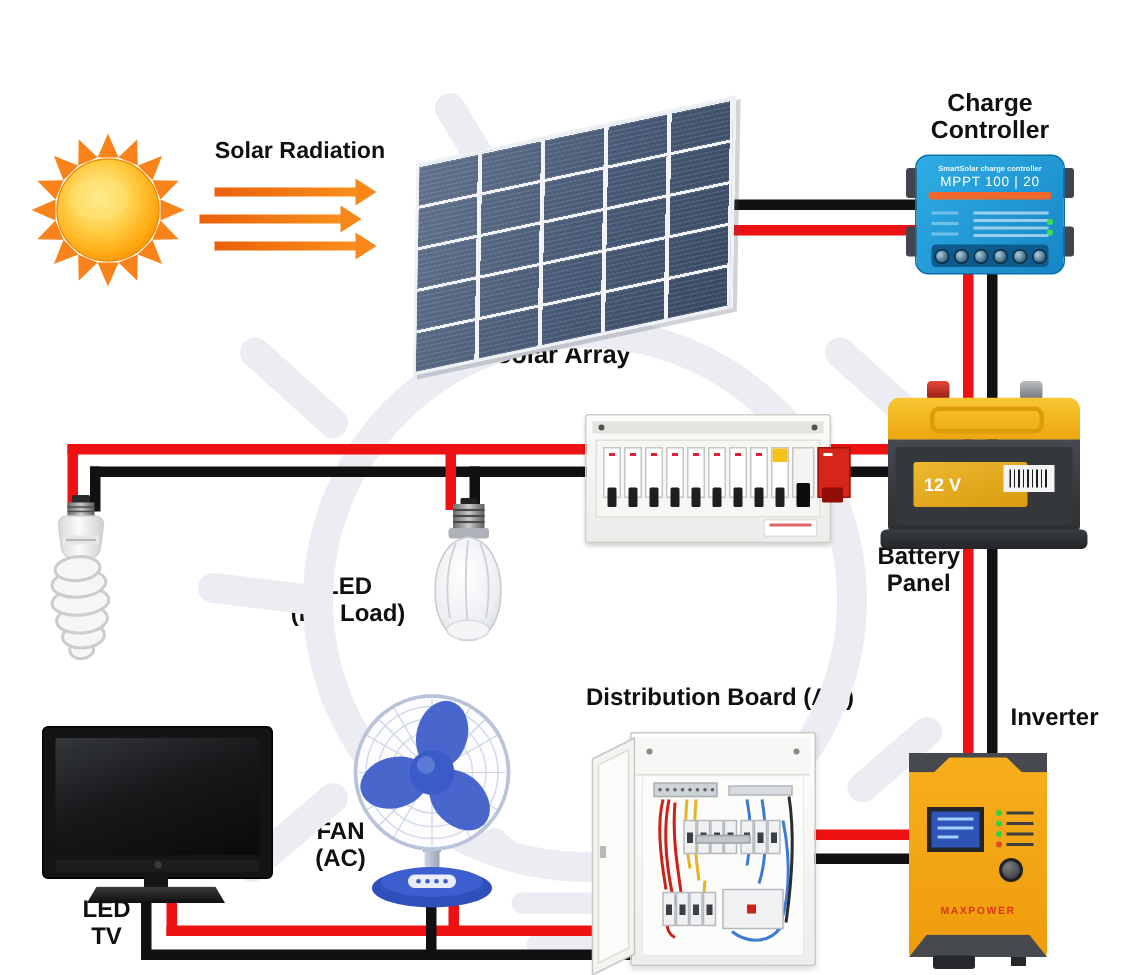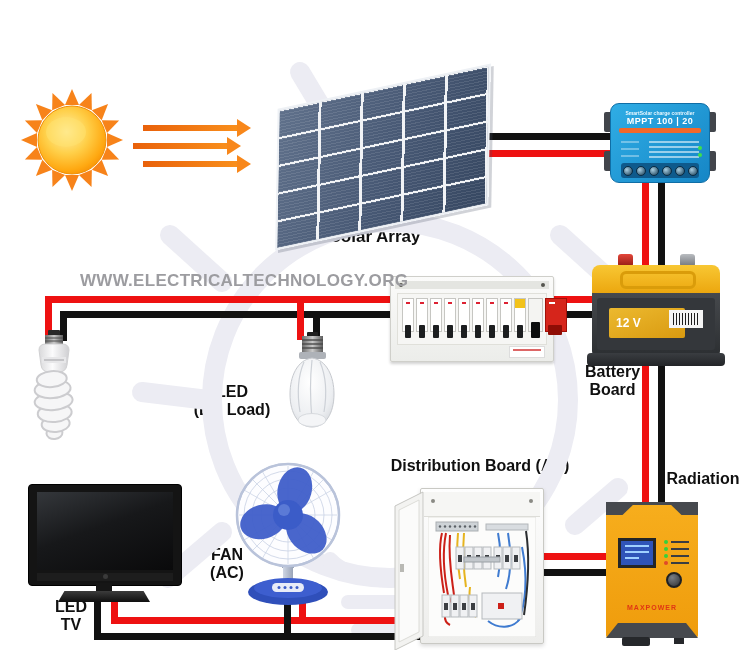--- a/index.html
+++ b/index.html
@@ -31,21 +31,21 @@
               repeating-linear-gradient(0deg,transparent 0 25px,#f1f3f6 25px 27px),
               repeating-linear-gradient(0deg,rgba(255,255,255,.10) 0 1px,transparent 1px 3px),
               linear-gradient(115deg,#60718b 0%,#475874 55%,#364761 100%);}
   
   .cc{position:absolute;left:610px;top:103px;width:100px;height:80px;z-index:3;}
   .cc .tab{position:absolute;width:12px;height:20px;background:#42454b;border-radius:2px;}
   .cc .body{position:absolute;inset:0;background:linear-gradient(135deg,#2fadе5,#1686c6);
             background:linear-gradient(135deg,#2fade5,#1686c6);
             border:1px solid #0f6ea6;border-radius:9px;overflow:hidden;}
   .cc .brand{margin-top:6px;text-align:center;font-size:5px;color:#eaf8ff;font-weight:bold;}
-  .cc .model{text-align:center;font-size:9px;color:#ffffff;font-weight:bold;letter-spacing:.5px;}
+  .cc .model{text-align:center;font-size:9px;color:#ffffff;font-weight:normal;letter-spacing:.5px;}
   .cc .obar{margin:2px 8px 0 8px;height:5px;background:#f2682a;border-radius:2px;}
   .cc .spec{position:absolute;left:38px;width:50px;height:2px;background:rgba(255,255,255,.55);}
   .cc .speclab{position:absolute;left:10px;width:18px;height:2px;background:rgba(255,255,255,.35);}
   .cc .ledg{position:absolute;right:7px;width:4px;height:4px;border-radius:50%;background:#3fe04a;}
   .cc .term{position:absolute;left:10px;right:10px;bottom:4px;height:15px;background:#0e5a8c;
             border-radius:3px;display:flex;align-items:center;justify-content:space-around;}
   .cc .term i{width:8px;height:8px;border-radius:50%;border:1px solid #0a2c44;
               background:radial-gradient(circle at 35% 35%,#a9cde0,#143a52);}
   
   .bat{position:absolute;left:592px;top:254px;width:128px;height:112px;z-index:3;}
@@ -207,31 +207,38 @@
         <use href="#ray" transform="rotate(247.5 52 52)"></use>
       <use href="#ray" transform="rotate(270 52 52)"></use>
         <use href="#ray" transform="rotate(292.5 52 52)"></use>
       <use href="#ray" transform="rotate(315 52 52)"></use>
         <use href="#ray" transform="rotate(337.5 52 52)"></use>
     </g>
     <circle cx="52" cy="52" r="34" fill="url(#sung)" stroke="#ef8f06" stroke-width="1"></circle>
     <ellipse cx="46" cy="44" rx="20" ry="15" fill="#ffe470" opacity=".5"></ellipse>
   </svg>
 
+  <div class="label" style="left:130px;top:92px;width:140px;font-size:15.5px;">
+    <span>Solar Radiation</span>
+  </div>
   <div class="arrow" style="left:143px;top:125px;width:95px;"></div>
   <div class="arrow" style="left:133px;top:143px;width:95px;"></div>
   <div class="arrow" style="left:143px;top:161px;width:95px;"></div>
 
   <div class="sa-wrap">
     <div class="sa-panel"></div>
   </div>
   <div class="label" style="left:295px;top:227px;width:160px;font-size:17px;">
     <span>Solar Array</span>
   </div>
 
+  <div class="label" style="left:605px;top:60px;width:110px;font-size:16.5px;">
+    <span>Charge</span><br>
+    <span>Controller</span>
+  </div>
   <div class="cc">
     <div class="tab" style="left:-6px;top:9px;"></div>
     <div class="tab" style="left:-6px;top:48px;"></div>
     <div class="tab" style="right:-6px;top:9px;"></div>
     <div class="tab" style="right:-6px;top:48px;"></div>
     <div class="body">
       <div class="brand">SmartSolar charge controller</div>
       <div class="model">MPPT 100 | 20</div>
       <div class="obar"></div>
       <div class="spec" style="top:37px;"></div>
@@ -265,21 +272,21 @@
         <div class="vlabel">12 V</div>
         <div class="barcode">
             <i></i>
           </div>
       </div>
     </div>
     <div class="base"></div>
   </div>
   <div class="label" style="left:565px;top:363px;width:95px;">
     <span>Battery</span><br>
-    <span>Board</span>
+    <span>Panel</span>
   </div>
 
   <div class="dcp">
     <div class="strip"></div>
     <div class="screw" style="left:8px;"></div>
     <div class="screw" style="right:8px;"></div>
     <div class="rail"></div>
     <div class="row">
       <div class="brk">
           <i></i>
@@ -322,21 +329,20 @@
       <div class="brk red">
           <i></i>
           <b></b>
         </div>
     </div>
     <div class="sticker">
         <i></i>
       </div>
   </div>
 
-  <div class="watermark">WWW.ELECTRICALTECHNOLOGY.ORG</div>
 
   <svg class="abs" style="left:24px;top:330px;z-index:3;" width="60" height="118" viewBox="0 0 60 118">
     <defs>
       <linearGradient id="metal" x1="0" y1="0" x2="1" y2="0">
         <stop offset="0%" stop-color="#6b6b6b"></stop>
           <stop offset="50%" stop-color="#c9c9c9"></stop>
           <stop offset="100%" stop-color="#5d5d5d"></stop>
       </linearGradient>
       <linearGradient id="cflb" x1="0" y1="0" x2="1" y2="0">
         <stop offset="0%" stop-color="#d9d9db"></stop>
@@ -455,21 +461,21 @@
           <rect x="25" y="86" width="4" height="7"></rect>
         <rect x="34" y="86" width="4" height="7"></rect>
           <rect x="43" y="86" width="4" height="7"></rect>
       </g>
       <rect x="36" y="40" width="36" height="5" fill="#c2c7cc" stroke="#9aa0a5"></rect>
       <rect x="70" y="86" width="6" height="6" fill="#cc2018"></rect>
     </svg>
   </div>
 
   <div class="label" style="left:663px;top:470px;width:80px;">
-    <span>Radiation</span>
+    <span>Inverter</span>
   </div>
   <div class="inv">
     <div class="body"></div>
     <div class="topbar"></div>
     <div class="capL"></div>
     <div class="capR"></div>
     <div class="lcd">
         <i></i>
         <i></i>
         <i style="width:14px;"></i>

